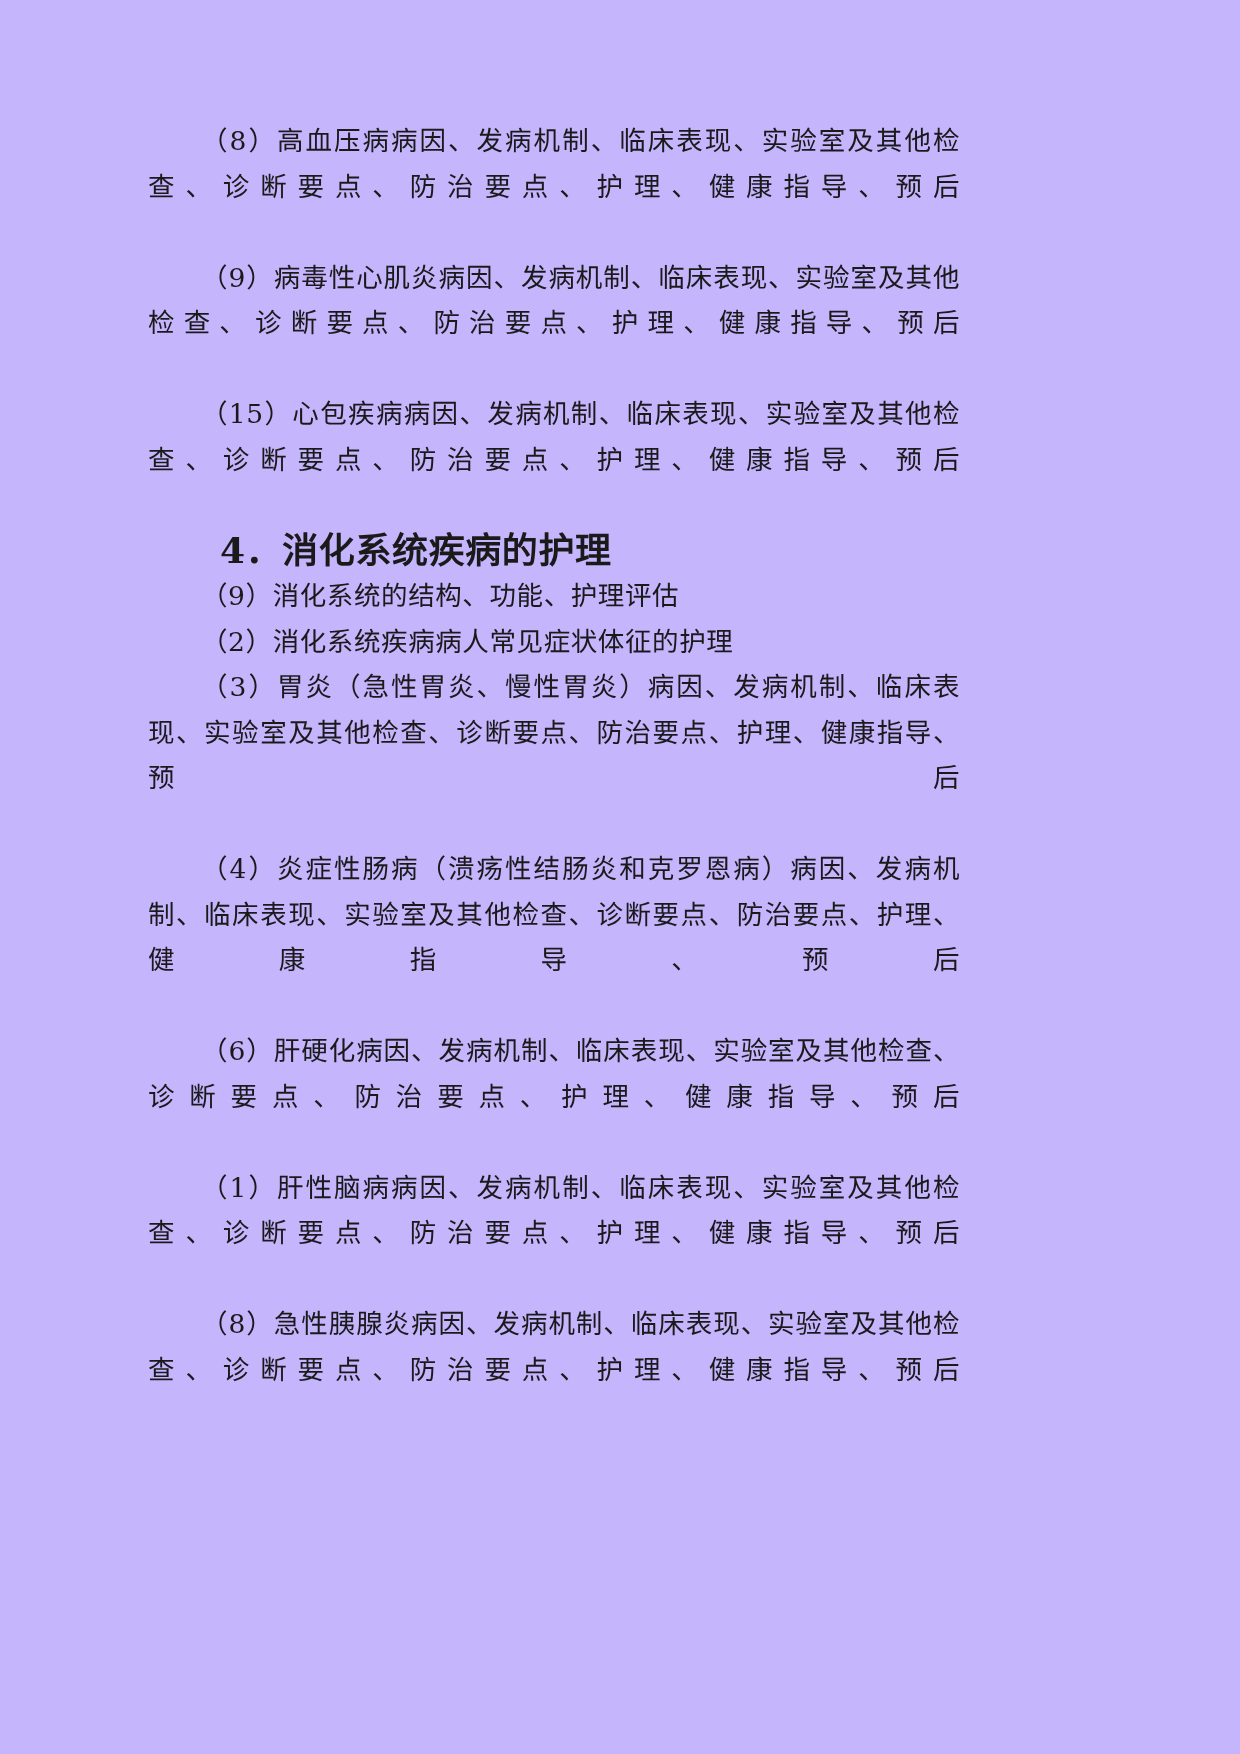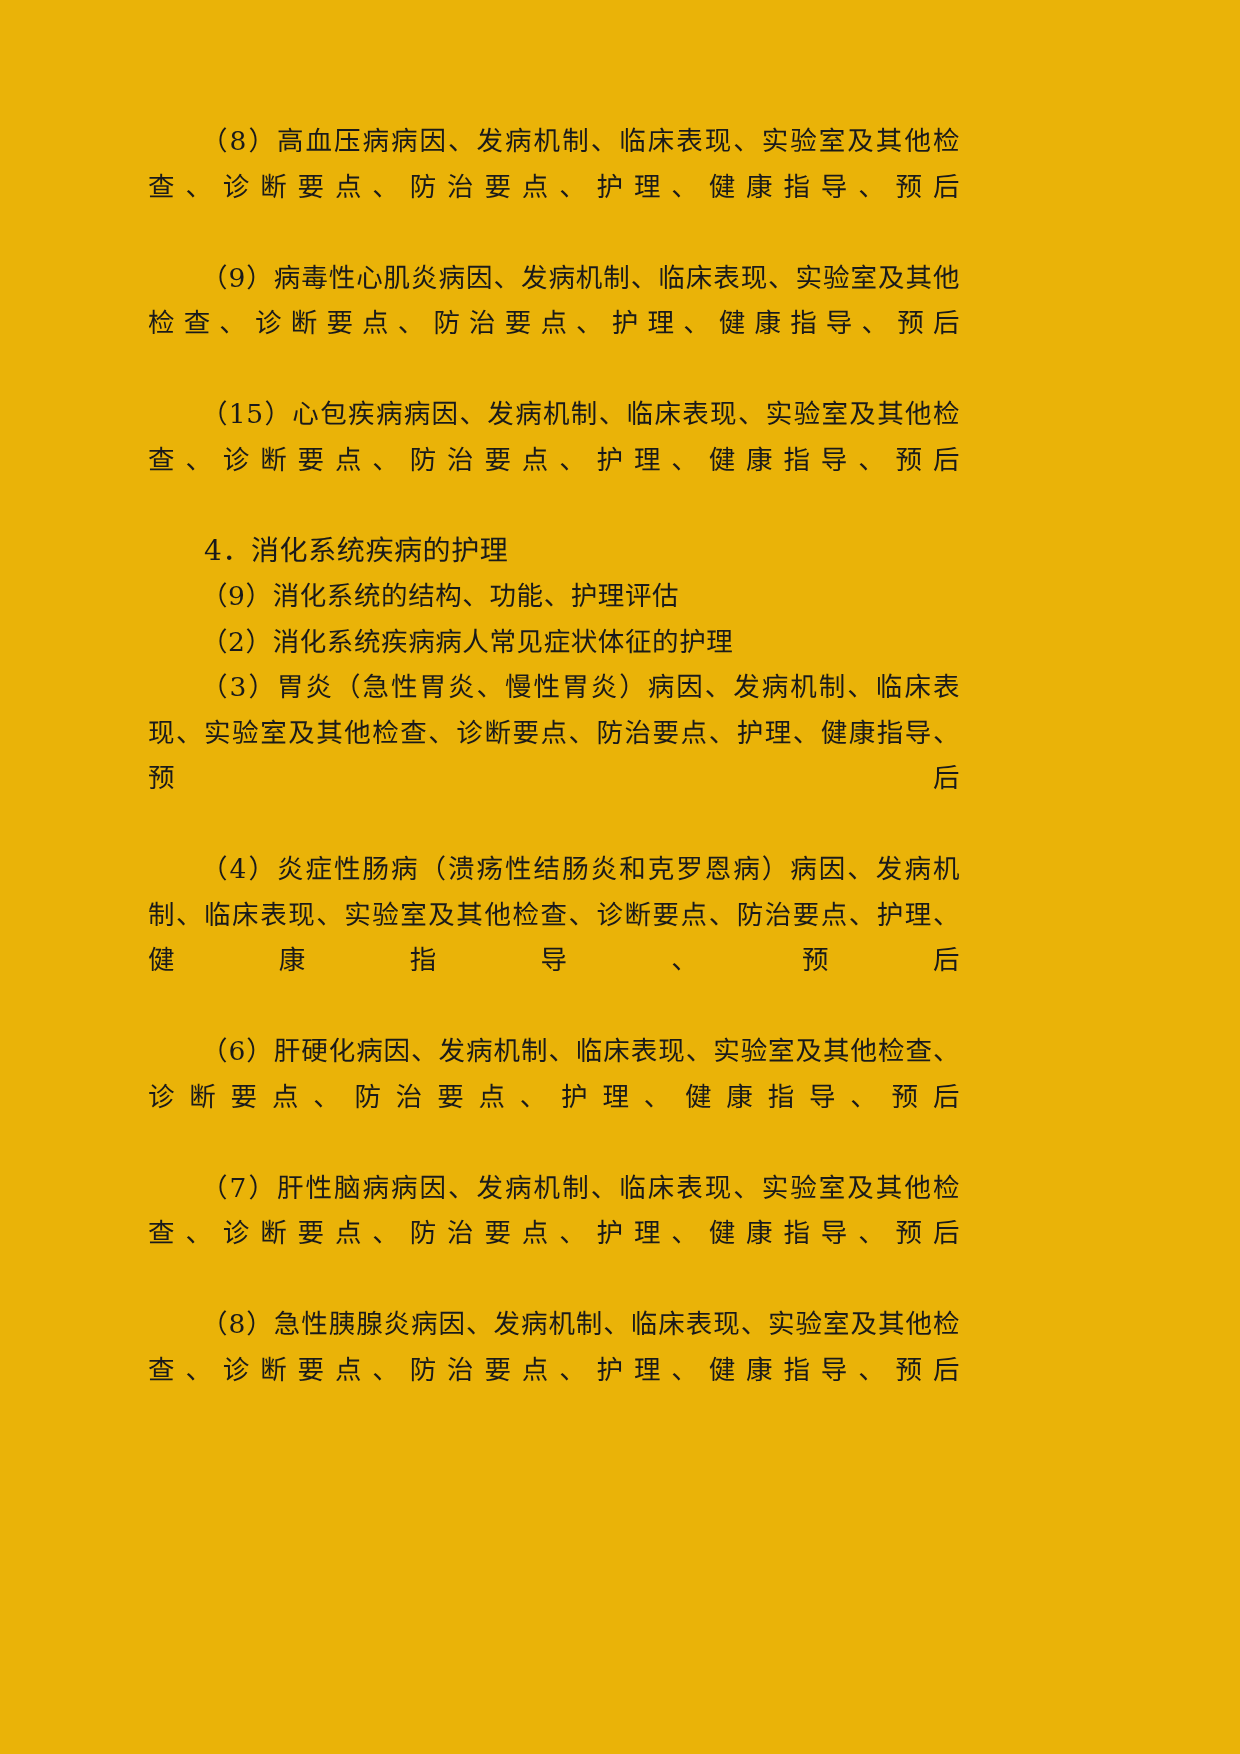--- a/index.html
+++ b/index.html
@@ -14,21 +14,21 @@
     font-family: "DejaVu Serif", "Liberation Serif", serif;
     color: #1a1a1a;
     -webkit-font-smoothing: none;
   }
 
   .page {
     position: relative;
     width: 1240px;
     height: 1754px;
     box-sizing: border-box;
-    background: #eab308;
+    background: #c4b5fd;
     overflow: hidden;
   }
 
   .content {
     position: absolute;
     left: 148px;
     top: 118px;
     width: 812px;
   }
 
@@ -51,24 +51,24 @@
     display: inline-block;
     width: 100%;
   }
   .para.nojust {
     text-align: left;
   }
   .para.nojust::after { display: none; }
 
   
   .heading {
-    font-size: 28px;
+    font-size: 36px;
     line-height: 45.5px;
     letter-spacing: 0.6px;
-    font-weight: 400;
+    font-weight: 700;
     text-indent: 2em;
     margin: 0;
     text-align: left;
   }
 
   
   .gap {
     display: inline-block;
     width: 0.85em;
   }
@@ -92,18 +92,18 @@
 
     <p class="para nojust">（2）消化系统疾病病人常见症状体征的护理</p>
 
     <p class="para">（3）胃炎（急性胃炎、慢性胃炎）病因、发病机制、临床表现、实验室及其他检查、诊断要点、防治要点、护理、健康指导、预后</p>
 
 
     <p class="para">（4）炎症性肠病（溃疡性结肠炎和克罗恩病）病因、发病机制、临床表现、实验室及其他检查、诊断要点、防治要点、护理、健康指导、预后</p>
 
     <p class="para">（6）肝硬化病因、发病机制、临床表现、实验室及其他检查、诊断要点、防治要点、护理、健康指导、预后</p>
 
-    <p class="para">（7）肝性脑病病因、发病机制、临床表现、实验室及其他检查、诊断要点、防治要点、护理、健康指导、预后</p>
+    <p class="para">（1）肝性脑病病因、发病机制、临床表现、实验室及其他检查、诊断要点、防治要点、护理、健康指导、预后</p>
 
     <p class="para">（8）急性胰腺炎病因、发病机制、临床表现、实验室及其他检查、诊断要点、防治要点、护理、健康指导、预后</p>
 
   </div>
 </div>
 
 </body></html>

